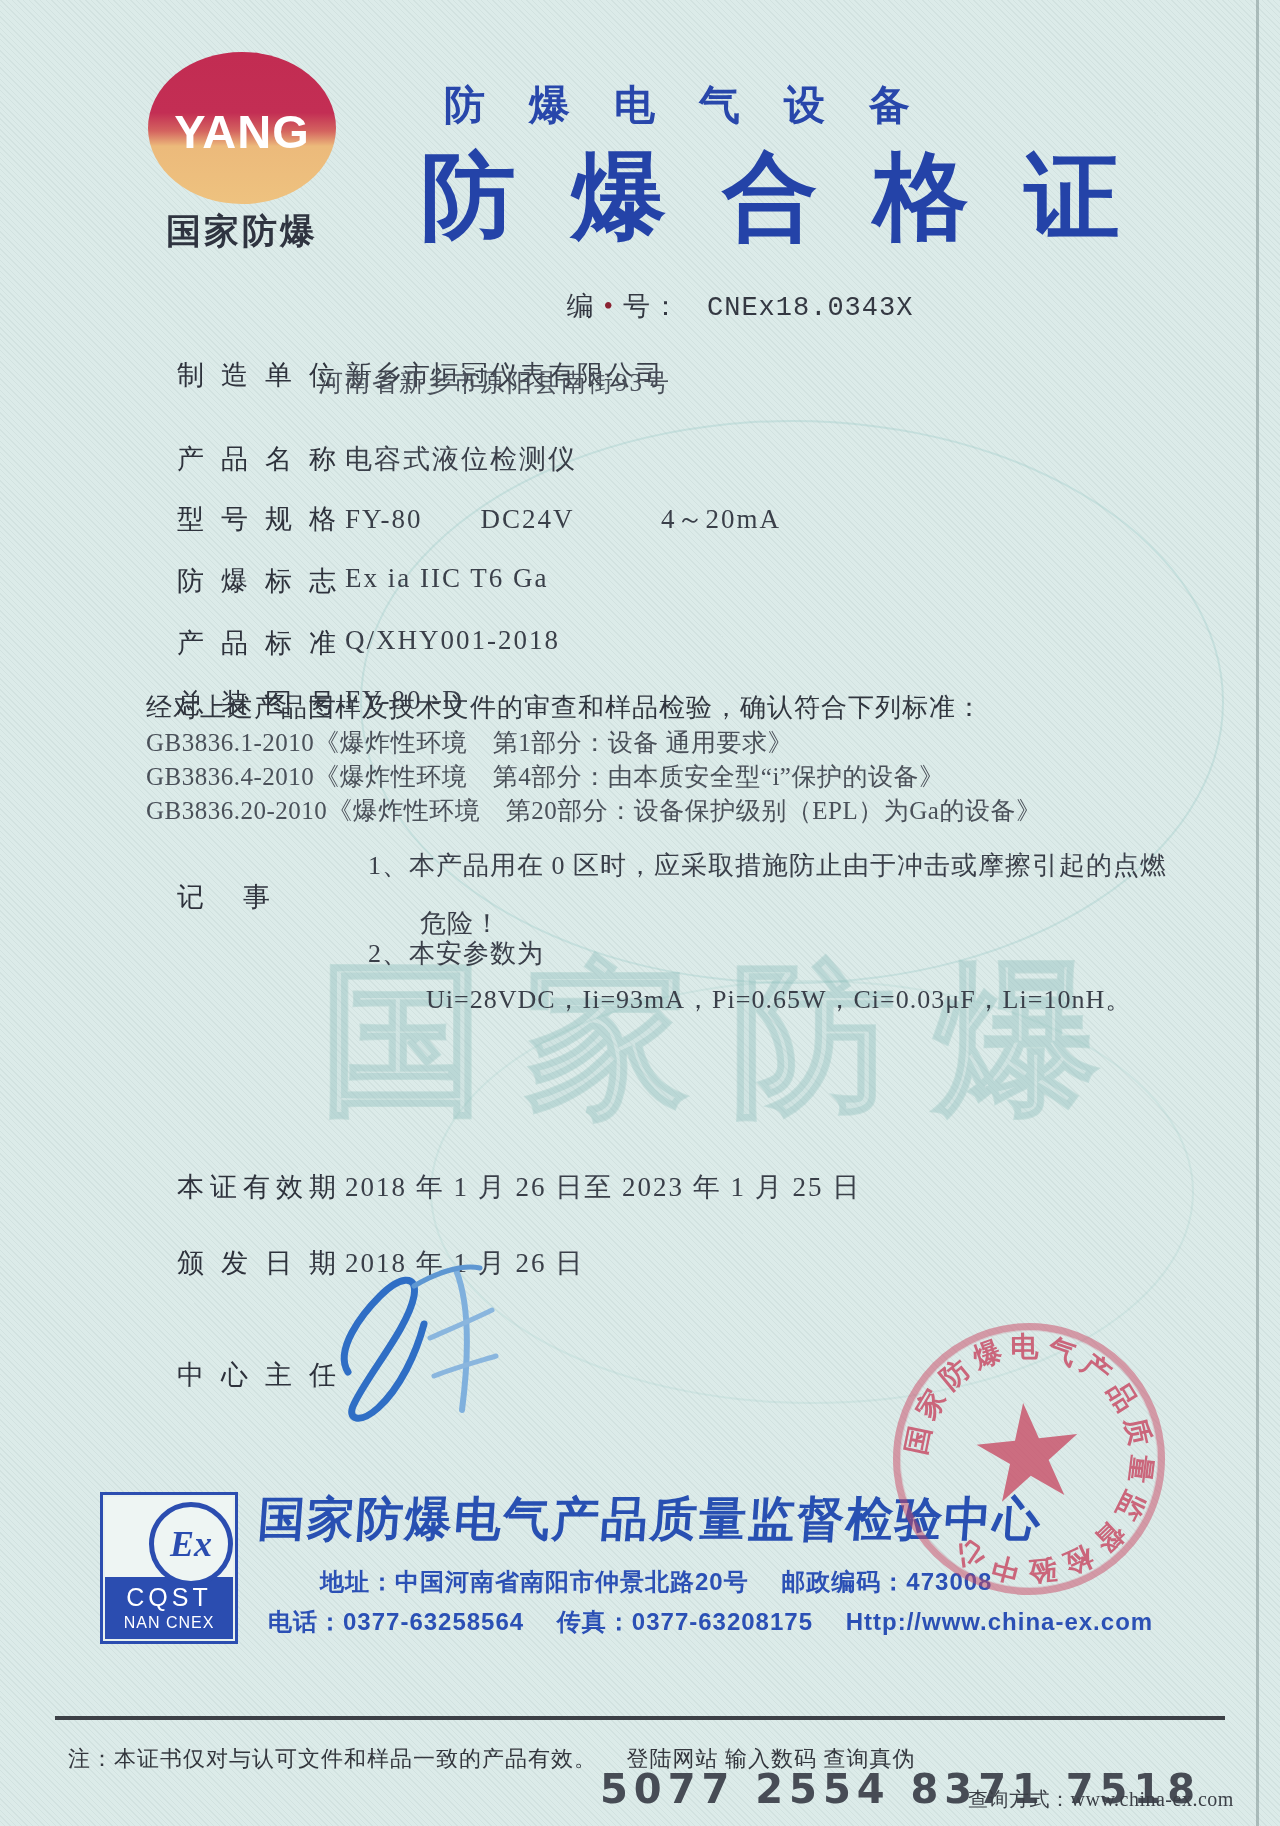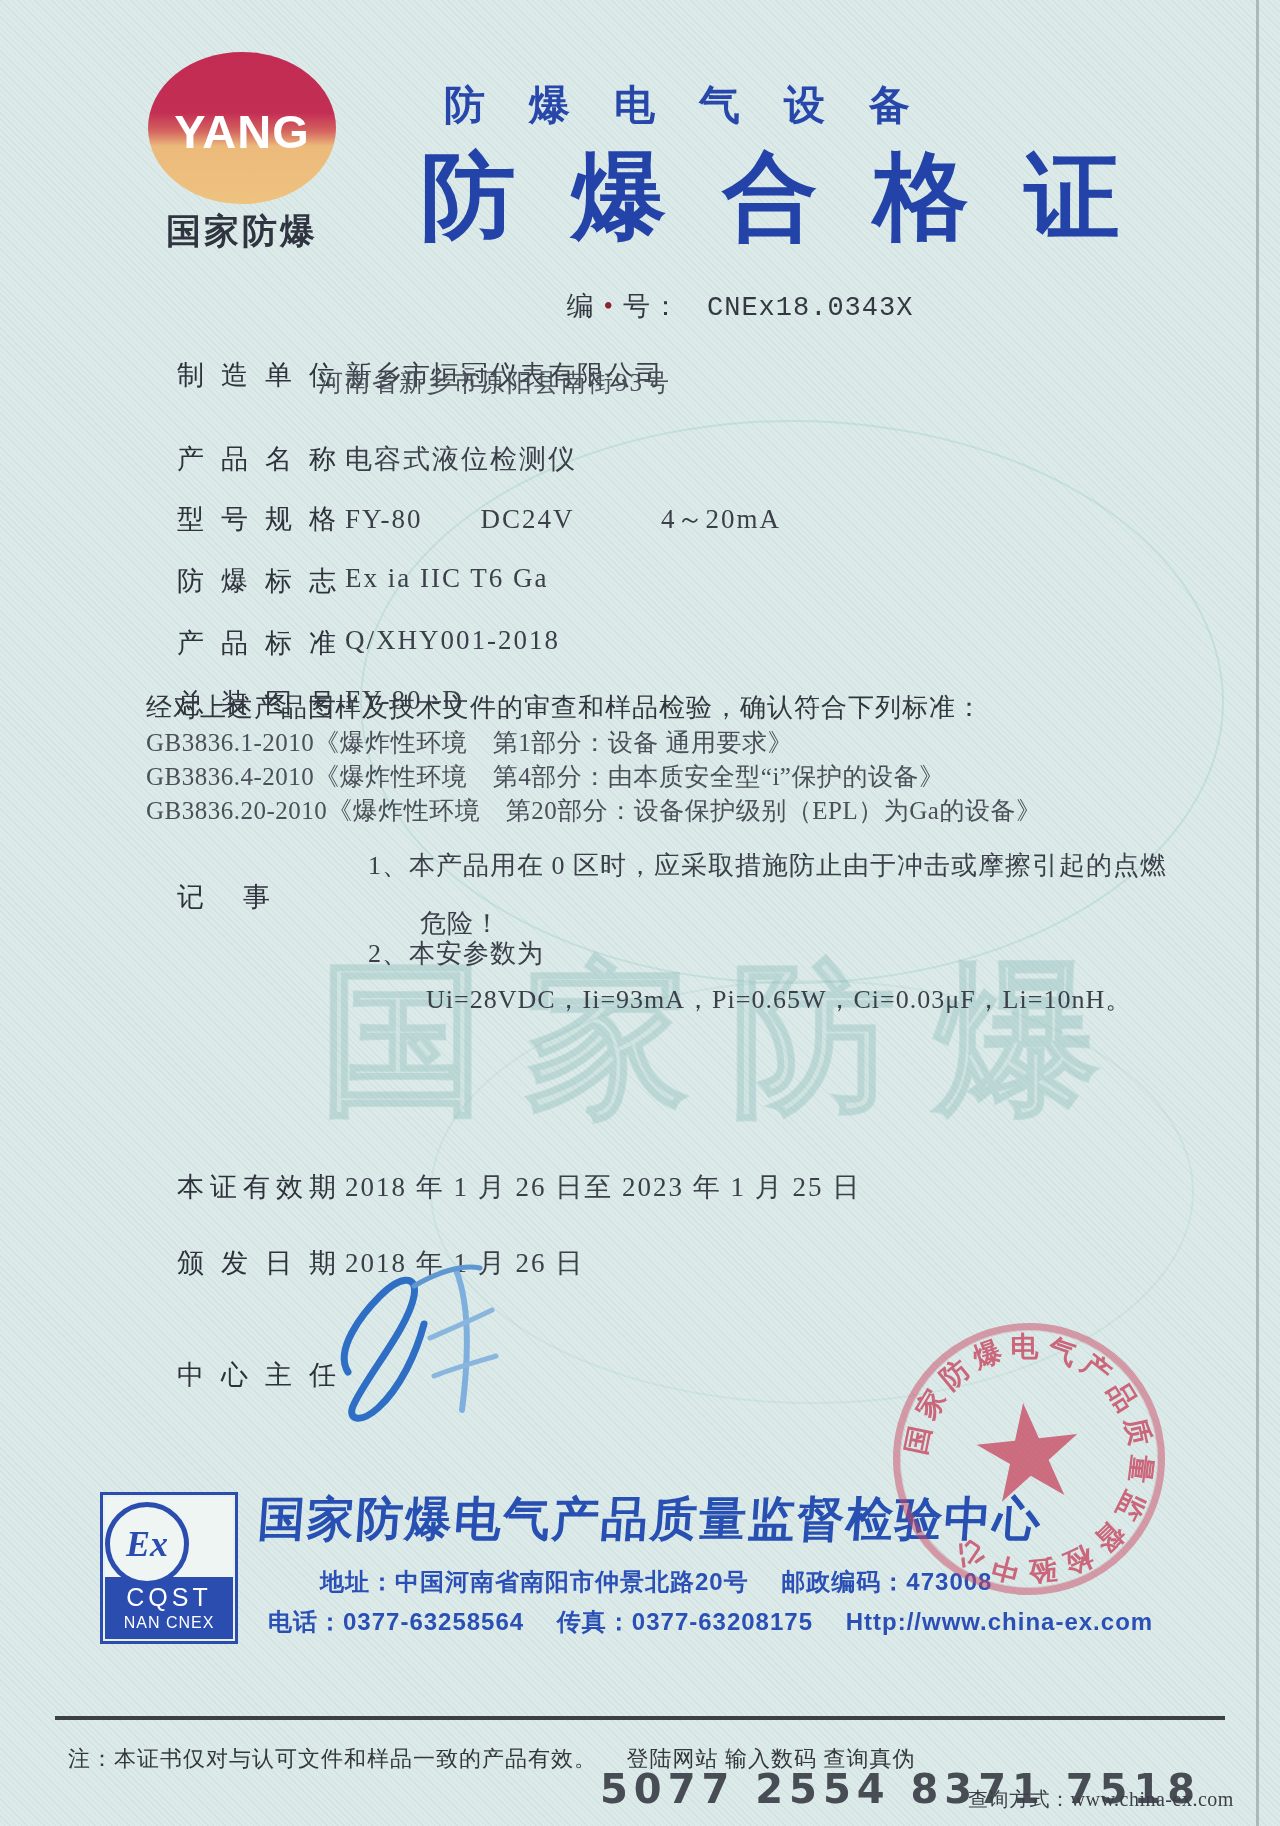--- a/index.html
+++ b/index.html
@@ -49,21 +49,21 @@
   
   .stamp{left:893px;top:1323px;width:272px;height:272px;z-index:6;transform:rotate(-6deg);}
   .stamp-ring{position:absolute;inset:0;border:7px solid rgba(201,72,99,0.50);border-radius:50%;
      box-shadow:inset 0 0 0 1px rgba(201,72,99,0.18);}
   .stamp-star{position:absolute;left:0;top:52px;width:272px;text-align:center;font-size:132px;
      color:rgba(198,60,88,0.72);font-family:"DejaVu Sans",sans-serif;}
   
   .exbox{left:100px;top:1492px;width:132px;height:146px;border:3px solid #2b4db0;
      box-shadow:inset 0 0 0 2px #e8f1ef;background:#eef5f3;}
   .exbox-top{position:absolute;left:2px;top:2px;right:2px;height:80px;background:#eef5f3;
-     display:flex;align-items:center;justify-content:flex-start;}
+     display:flex;align-items:center;justify-content:flex-end;}
   .exbox-circle{width:74px;height:74px;border:5px solid #2b4db0;border-radius:50%;margin-top:14px;
      display:flex;align-items:center;justify-content:center;background:#eef5f3;position:relative;z-index:2;}
   .exbox-ex{color:#2b4db0;font-weight:bold;font-size:36px;font-family:"Liberation Serif",serif;font-style:italic;}
   .exbox-bottom{position:absolute;left:2px;bottom:2px;right:2px;height:62px;background:#2b4db0;
      text-align:center;color:#ffffff;font-family:"Liberation Sans",sans-serif;z-index:1;}
   .exbox-cqst{font-size:25px;letter-spacing:4px;margin-top:6px;}
   .exbox-city{font-size:16px;letter-spacing:1px;margin-top:2px;}
   .inst-name{left:258px;top:1488px;width:800px;font-size:47px;font-weight:bold;color:#2850b2;
      font-family:"Liberation Sans",sans-serif;letter-spacing:2px;transform:skewX(-4deg);z-index:5;}
   .inst-addr{left:320px;top:1566px;font-size:24px;font-weight:bold;color:#2b50b5;

